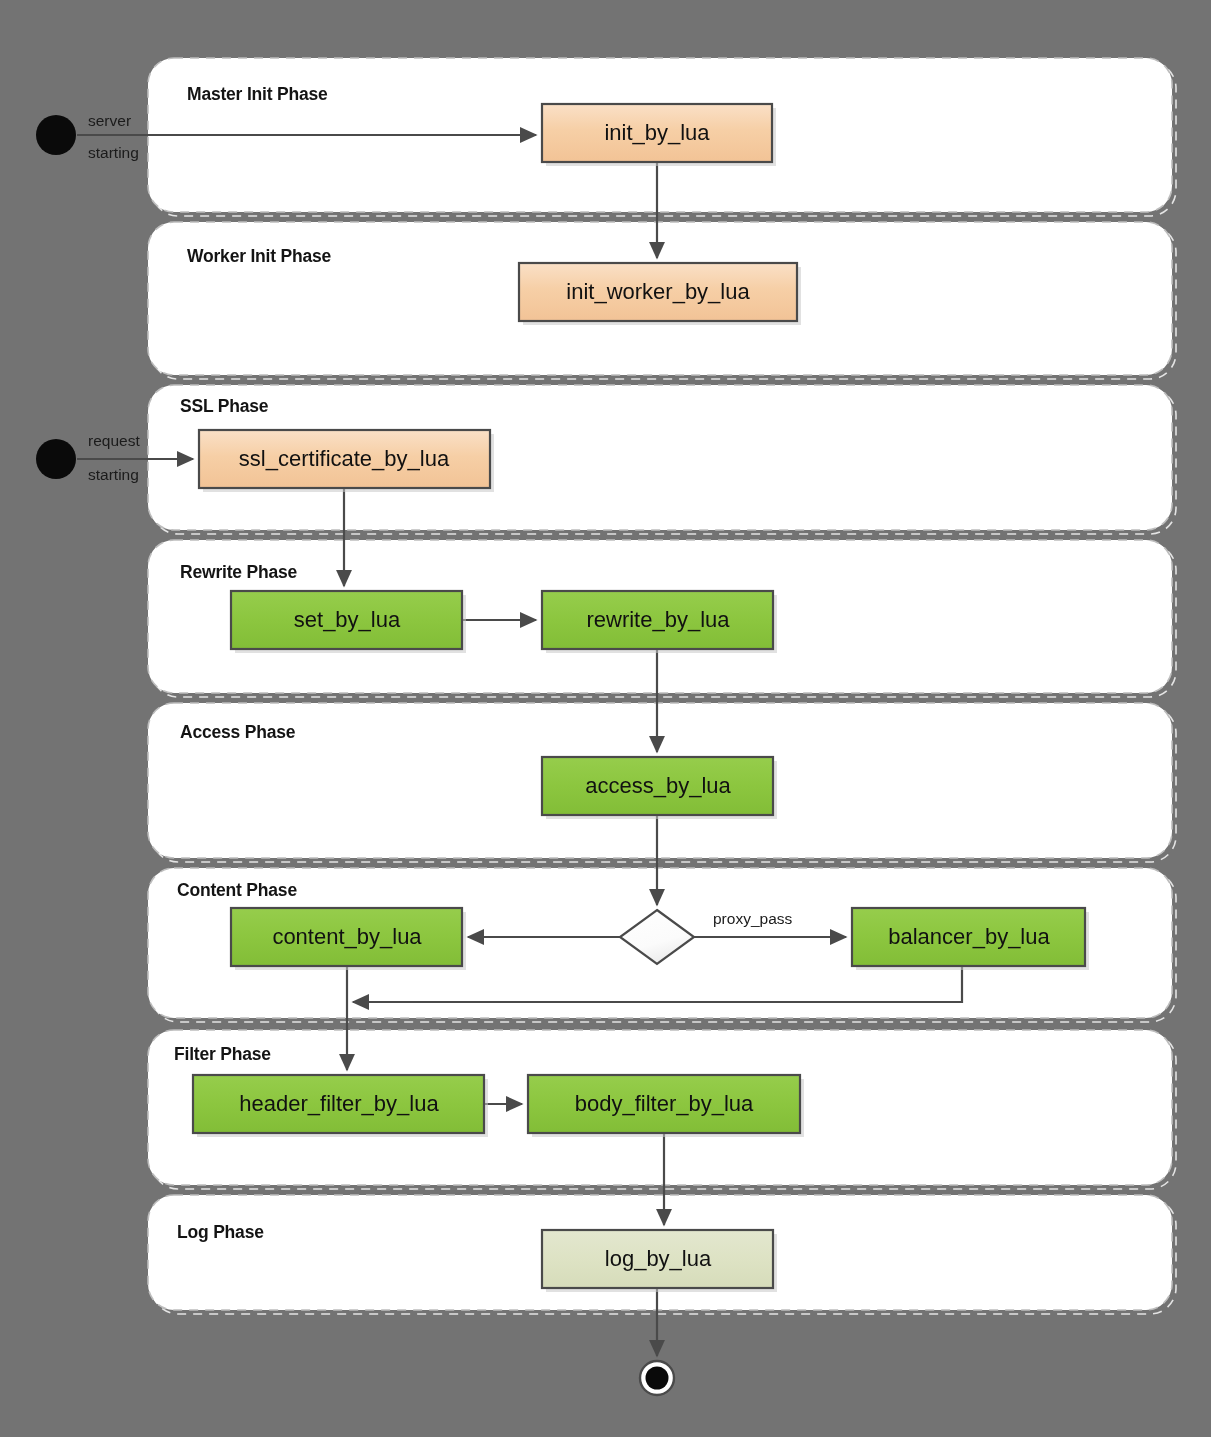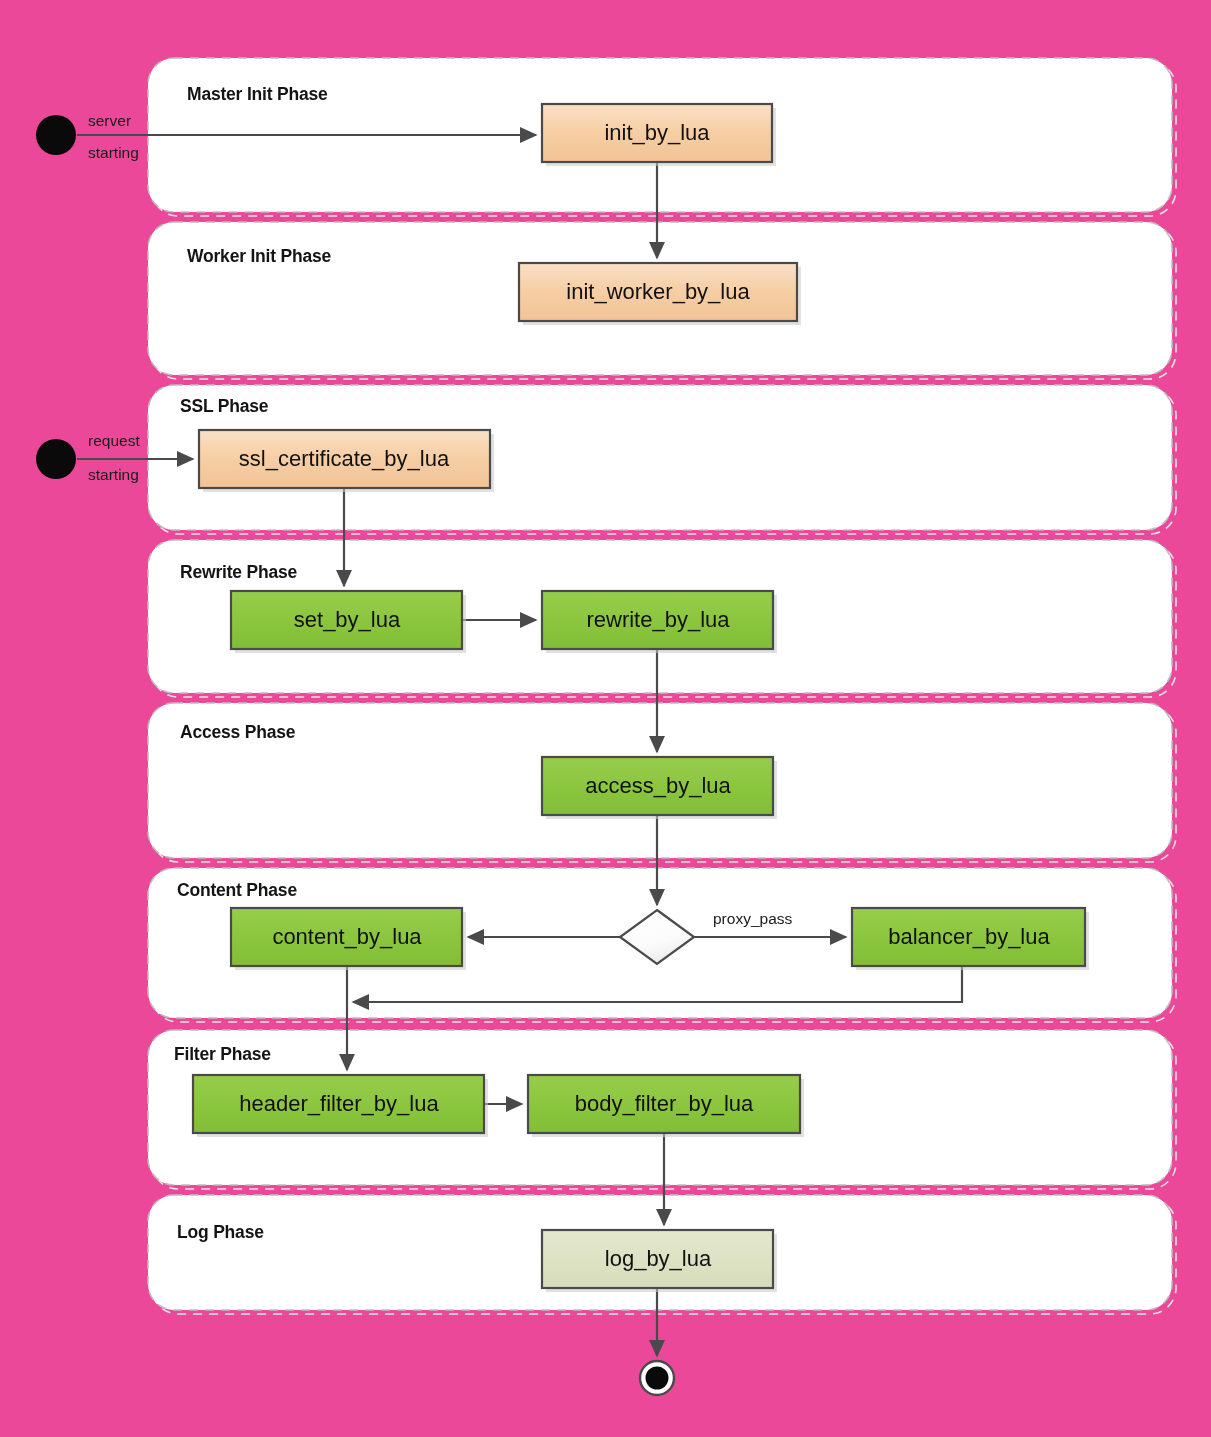--- a/index.html
+++ b/index.html
@@ -11,21 +11,21 @@
   body {
     width: 1211px;
     height: 1437px;
     font-family: "Liberation Sans", sans-serif;
     overflow: hidden;
   }
   #diagram-root {
     position: relative;
     width: 1211px;
     height: 1437px;
-    background: #ec4899;
+    background: #737373;
   }
   svg#flow {
     display: block;
     width: 1211px;
     height: 1437px;
   }
   .lane-rect {
     fill: #ffffff;
     stroke: #bdbdbd;
     stroke-width: 1.6;

